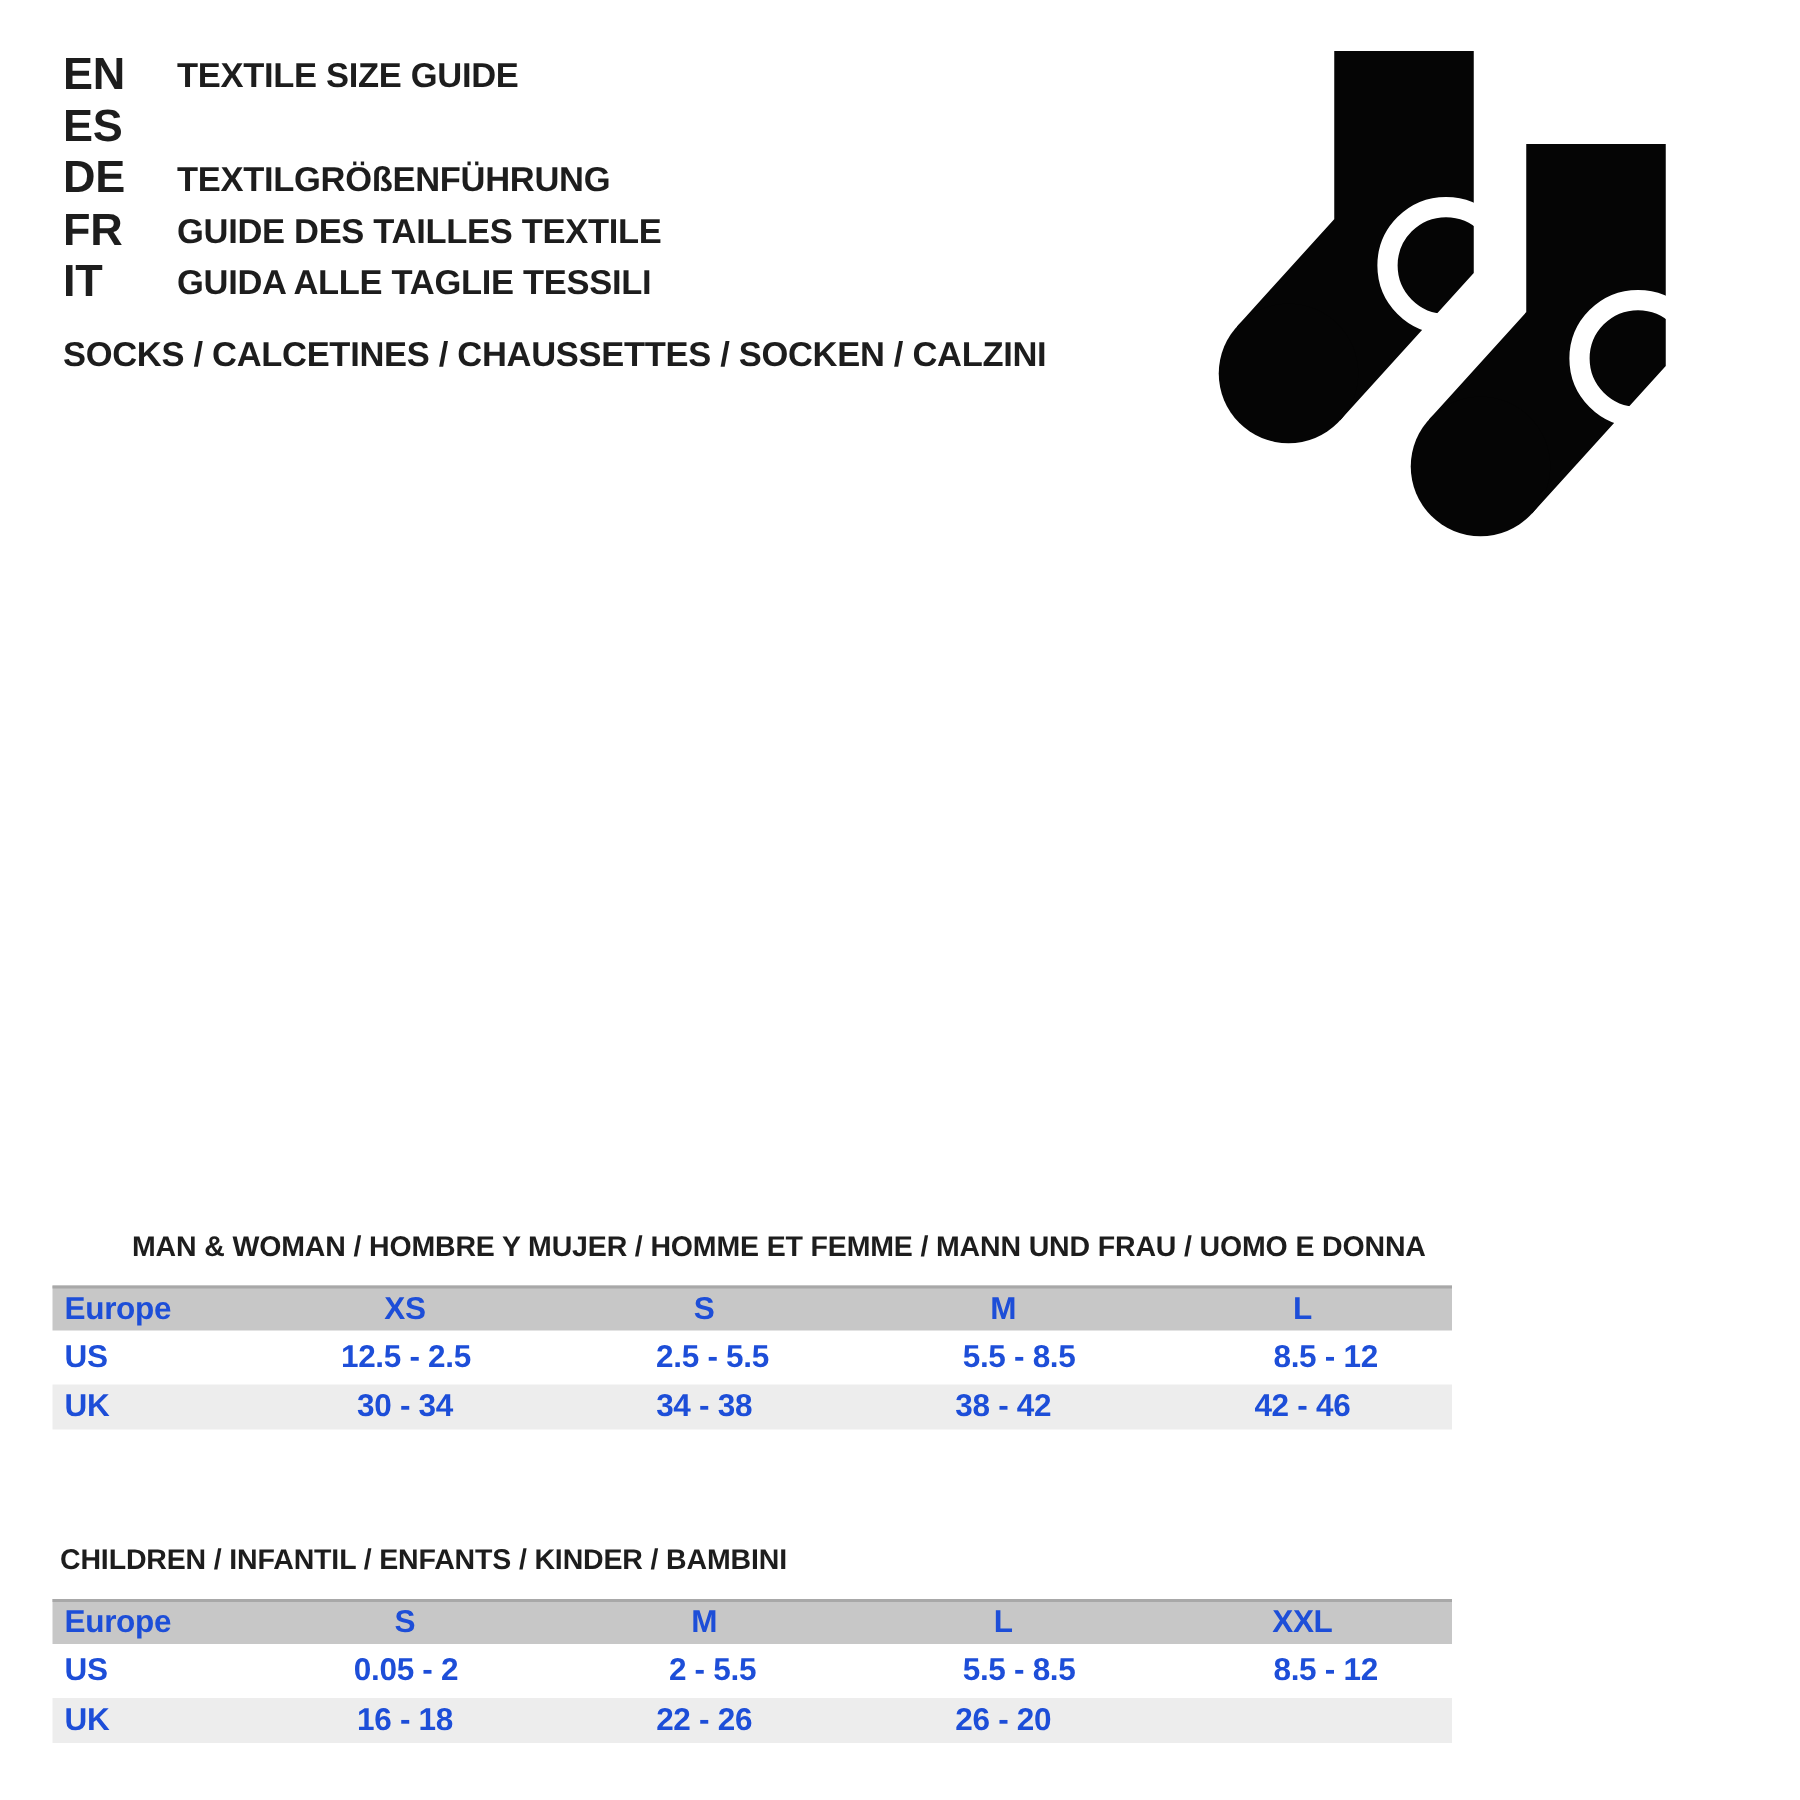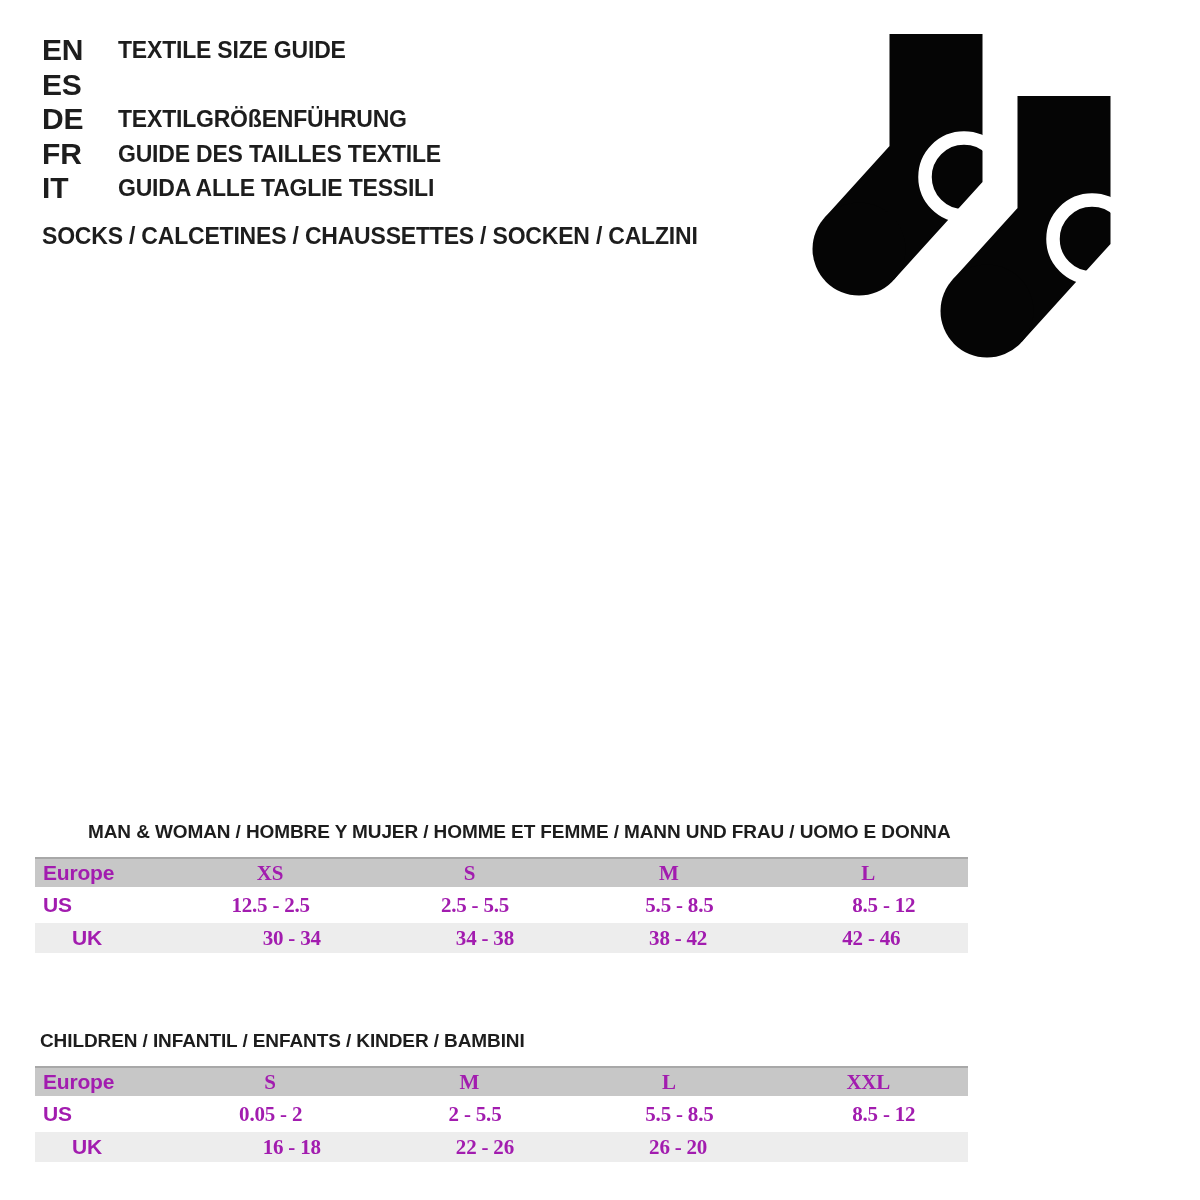--- a/index.html
+++ b/index.html
@@ -39,26 +39,26 @@
   .size-table { position: absolute; left: 35px; width: 933px; }
   .table-1 { top: 857px; }
   .table-2 { top: 1066px; }
 
   .t-row { display: flex; height: 30px; line-height: 30px; margin-bottom: 3px; }
   .t-row.header {
     background: #c7c7c7;
     border-top: 2px solid #a8a8a8;
     line-height: 28px;
   }
-  .t-row.alt { background: #ededed; padding-left: 29px; }
+  .t-row.alt { background: #ededed; }
   .t-row.plain { background: #ffffff; gap: 36px; }
 
-  .cell { font-size: 21px; letter-spacing: -0.2px; color: #a21caf; }
+  .cell { font-size: 21px; letter-spacing: -0.2px; color: #1d4ed8; }
   .cell.label-col { width: 14.5%; text-align: left; padding-left: 8px; }
-  .cell.val-col { width: 21.375%; text-align: center; font-family: Liberation Serif, serif; }
+  .cell.val-col { width: 21.375%; text-align: center; }
 </style>
 </head>
 <body>
 
 <div class="lang-block">
   <div class="lang-row">
     <span class="lang-code">EN</span>
     <span class="lang-label">TEXTILE SIZE GUIDE</span>
   </div>
   <div class="lang-row">

